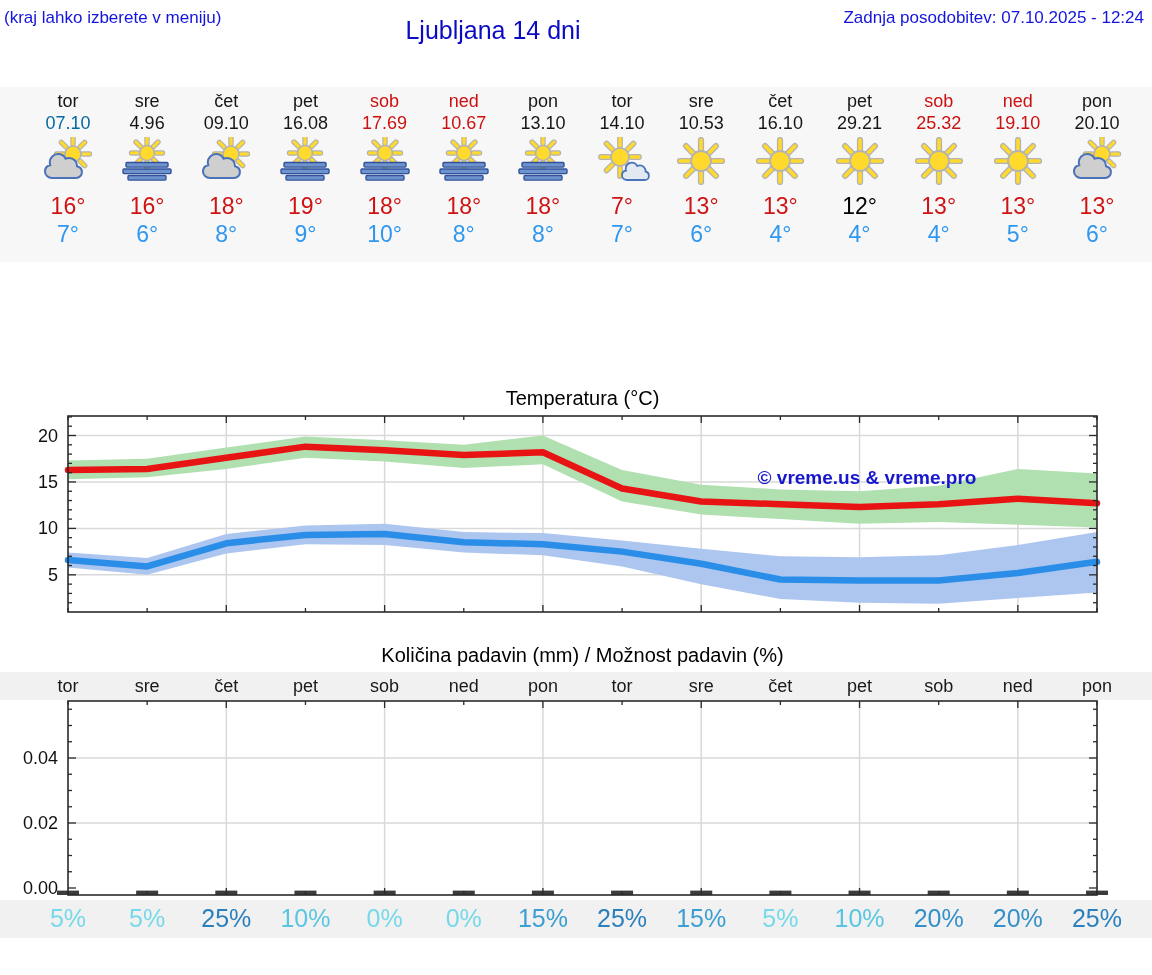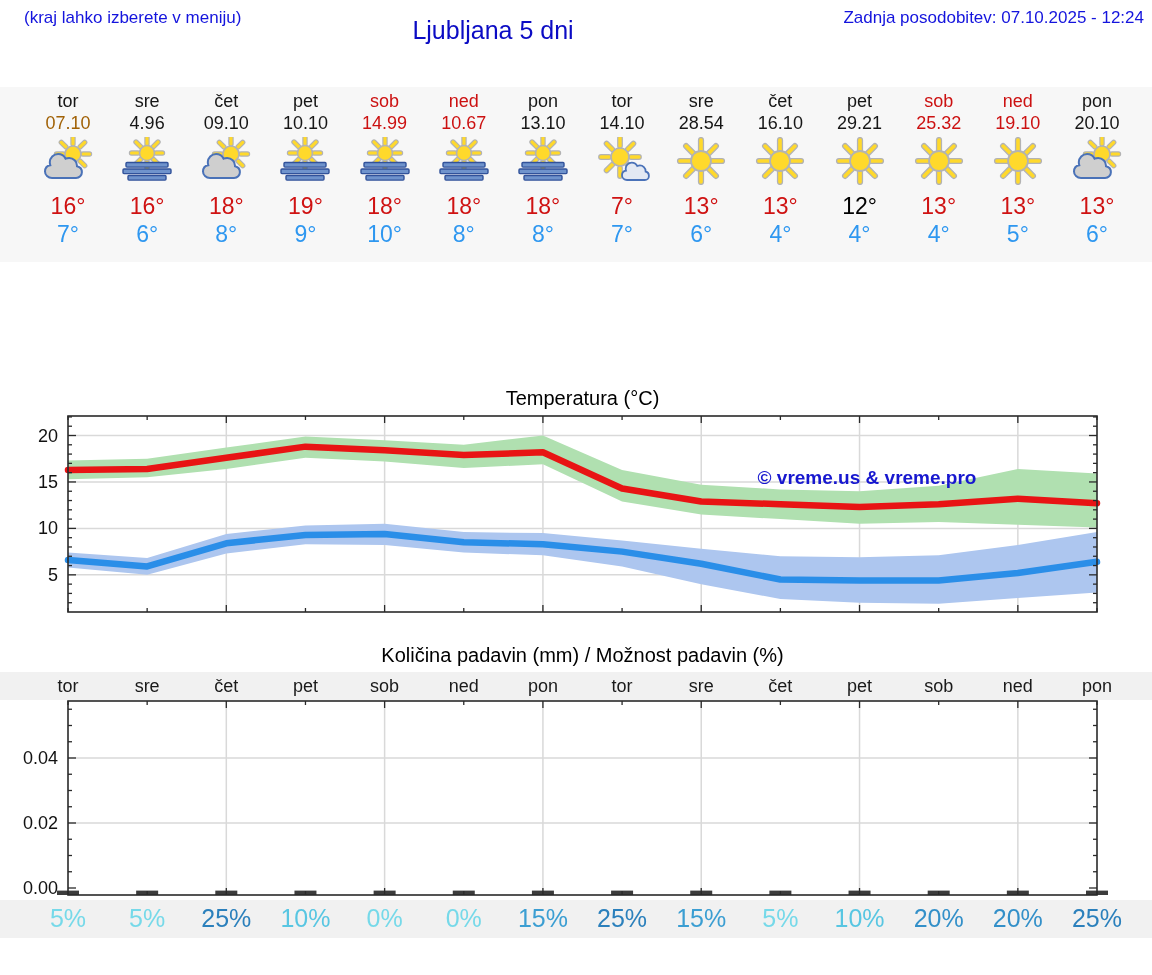--- a/index.html
+++ b/index.html
@@ -1,19 +1,19 @@
 <!DOCTYPE html>
 <html><head>
 <meta charset="utf-8">
 <style>
   html,body{margin:0;padding:0;background:#fff;}
   #page{position:relative;width:1152px;height:975px;background:#fff;overflow:hidden;
         font-family:"Liberation Sans","DejaVu Sans",sans-serif;color:#111;}
   .hdr-small{position:absolute;top:8px;font-size:17px;}
-  #menu-hint{left:24px;}
+  #menu-hint{left:4px;}
   #last-update{right:8px;}
   #page-title{position:absolute;top:16px;left:0;width:986px;text-align:center;font-size:25px;}
   
   #forecast-strip{position:absolute;top:87px;left:0;width:1152px;height:175px;background:#f7f7f7;}
   .fcol{position:absolute;top:0;width:80px;height:175px;text-align:center;}
   .fday{position:absolute;top:3px;left:0;width:80px;font-size:18px;line-height:22px;}
   .fdate{position:absolute;top:25px;left:0;width:80px;font-size:18px;line-height:22px;}
   .wicon{position:absolute;top:50px;left:12px;width:56px;height:48px;}
   .ftmax{position:absolute;top:106px;left:0;width:80px;font-size:23px;line-height:27px;}
   .ftmin{position:absolute;top:134px;left:0;width:80px;font-size:23px;line-height:27px;}
@@ -56,27 +56,27 @@
       <path d="M37 20 L45 20 M33.8 27.8 L39.4 33.4 M26 31 L26 39 M18.2 27.8 L12.6 33.4 M15 20 L7 20 M18.2 12.2 L12.6 6.6 M26 9 L26 1.2 M33.8 12.2 L39.4 6.6" stroke="#b3b3b3" stroke-width="5.8" stroke-linecap="round" fill="none"></path>
       <path d="M37 20 L45 20 M33.8 27.8 L39.4 33.4 M26 31 L26 39 M18.2 27.8 L12.6 33.4 M15 20 L7 20 M18.2 12.2 L12.6 6.6 M26 9 L26 1.2 M33.8 12.2 L39.4 6.6" stroke="#ffd92b" stroke-width="3.4" stroke-linecap="round" fill="none"></path>
       <circle cx="26" cy="20" r="9" fill="#ffd92b" stroke="#b3b3b3" stroke-width="1.7"></circle>
       <path d="M33 43 C30.2 43 28 40.9 28 38.3 C28 35.9 29.7 34 32 33.7 C31.8 33 31.7 32.4 31.7 31.7 C31.7 28.3 34.4 25.6 37.8 25.6 C40.2 25.6 42.3 27 43.3 29 C44.1 28.7 45 28.4 45.9 28.4 C49 28.4 51.6 31 51.6 34.1 L51.6 34.5 C53.4 34.9 54.9 36.7 54.9 38.9 C54.9 41.2 53.1 43 50.8 43 Z" fill="#e3e9f3" stroke="#4a72b8" stroke-width="1.8"></path>
     </g>
   </defs>
 </svg>
 
 <div id="page">
   <div id="menu-hint" class="hdr-small" style="color: rgb(20, 20, 221);">(kraj lahko izberete v meniju)</div>
-  <div id="page-title" style="color: rgb(11, 11, 196);">Ljubljana 5 dni</div>
+  <div id="page-title" style="color: rgb(11, 11, 196);">Ljubljana 14 dni</div>
   <div id="last-update" class="hdr-small" style="color: rgb(20, 20, 221);">Zadnja posodobitev: 07.10.2025 - 12:24</div>
 
   <div id="forecast-strip">
       <div class="fcol" style="left: 28px;">
         <div class="fday" style="color: rgb(22, 22, 22);">tor</div>
-        <div class="fdate" style="color: #a16207;">07.10</div>
+        <div class="fdate" style="color: #0369a1;">07.10</div>
         <svg class="wicon" viewBox="0 0 56 48">
           <use href="#sym-sun-cloud"></use>
         </svg>
         <div class="ftmax" style="color: rgb(207, 18, 18);">16°</div>
         <div class="ftmin" style="color: rgb(46, 151, 240);">7°</div>
       </div>
       <div class="fcol" style="left: 107.154px;">
         <div class="fday" style="color: rgb(22, 22, 22);">sre</div>
         <div class="fdate" style="color: rgb(22, 22, 22);">4.96</div>
         <svg class="wicon" viewBox="0 0 56 48">
@@ -89,30 +89,30 @@
         <div class="fday" style="color: rgb(22, 22, 22);">čet</div>
         <div class="fdate" style="color: rgb(22, 22, 22);">09.10</div>
         <svg class="wicon" viewBox="0 0 56 48">
           <use href="#sym-sun-cloud"></use>
         </svg>
         <div class="ftmax" style="color: rgb(207, 18, 18);">18°</div>
         <div class="ftmin" style="color: rgb(46, 151, 240);">8°</div>
       </div>
       <div class="fcol" style="left: 265.462px;">
         <div class="fday" style="color: rgb(22, 22, 22);">pet</div>
-        <div class="fdate" style="color: rgb(22, 22, 22);">10.10</div>
+        <div class="fdate" style="color: rgb(22, 22, 22);">16.08</div>
         <svg class="wicon" viewBox="0 0 56 48">
           <use href="#sym-sun-fog"></use>
         </svg>
         <div class="ftmax" style="color: rgb(207, 18, 18);">19°</div>
         <div class="ftmin" style="color: rgb(46, 151, 240);">9°</div>
       </div>
       <div class="fcol" style="left: 344.615px;">
         <div class="fday" style="color: rgb(204, 17, 17);">sob</div>
-        <div class="fdate" style="color: rgb(204, 17, 17);">14.99</div>
+        <div class="fdate" style="color: rgb(204, 17, 17);">17.69</div>
         <svg class="wicon" viewBox="0 0 56 48">
           <use href="#sym-sun-fog"></use>
         </svg>
         <div class="ftmax" style="color: rgb(207, 18, 18);">18°</div>
         <div class="ftmin" style="color: rgb(46, 151, 240);">10°</div>
       </div>
       <div class="fcol" style="left: 423.769px;">
         <div class="fday" style="color: rgb(204, 17, 17);">ned</div>
         <div class="fdate" style="color: rgb(204, 17, 17);">10.67</div>
         <svg class="wicon" viewBox="0 0 56 48">
@@ -134,21 +134,21 @@
         <div class="fday" style="color: rgb(22, 22, 22);">tor</div>
         <div class="fdate" style="color: rgb(22, 22, 22);">14.10</div>
         <svg class="wicon" viewBox="0 0 56 48">
           <use href="#sym-sun-small-cloud"></use>
         </svg>
         <div class="ftmax" style="color: rgb(207, 18, 18);">7°</div>
         <div class="ftmin" style="color: rgb(46, 151, 240);">7°</div>
       </div>
       <div class="fcol" style="left: 661.231px;">
         <div class="fday" style="color: rgb(22, 22, 22);">sre</div>
-        <div class="fdate" style="color: rgb(22, 22, 22);">28.54</div>
+        <div class="fdate" style="color: rgb(22, 22, 22);">10.53</div>
         <svg class="wicon" viewBox="0 0 56 48">
           <use href="#sym-sun"></use>
         </svg>
         <div class="ftmax" style="color: rgb(207, 18, 18);">13°</div>
         <div class="ftmin" style="color: rgb(46, 151, 240);">6°</div>
       </div>
       <div class="fcol" style="left: 740.385px;">
         <div class="fday" style="color: rgb(22, 22, 22);">čet</div>
         <div class="fdate" style="color: rgb(22, 22, 22);">16.10</div>
         <svg class="wicon" viewBox="0 0 56 48">

